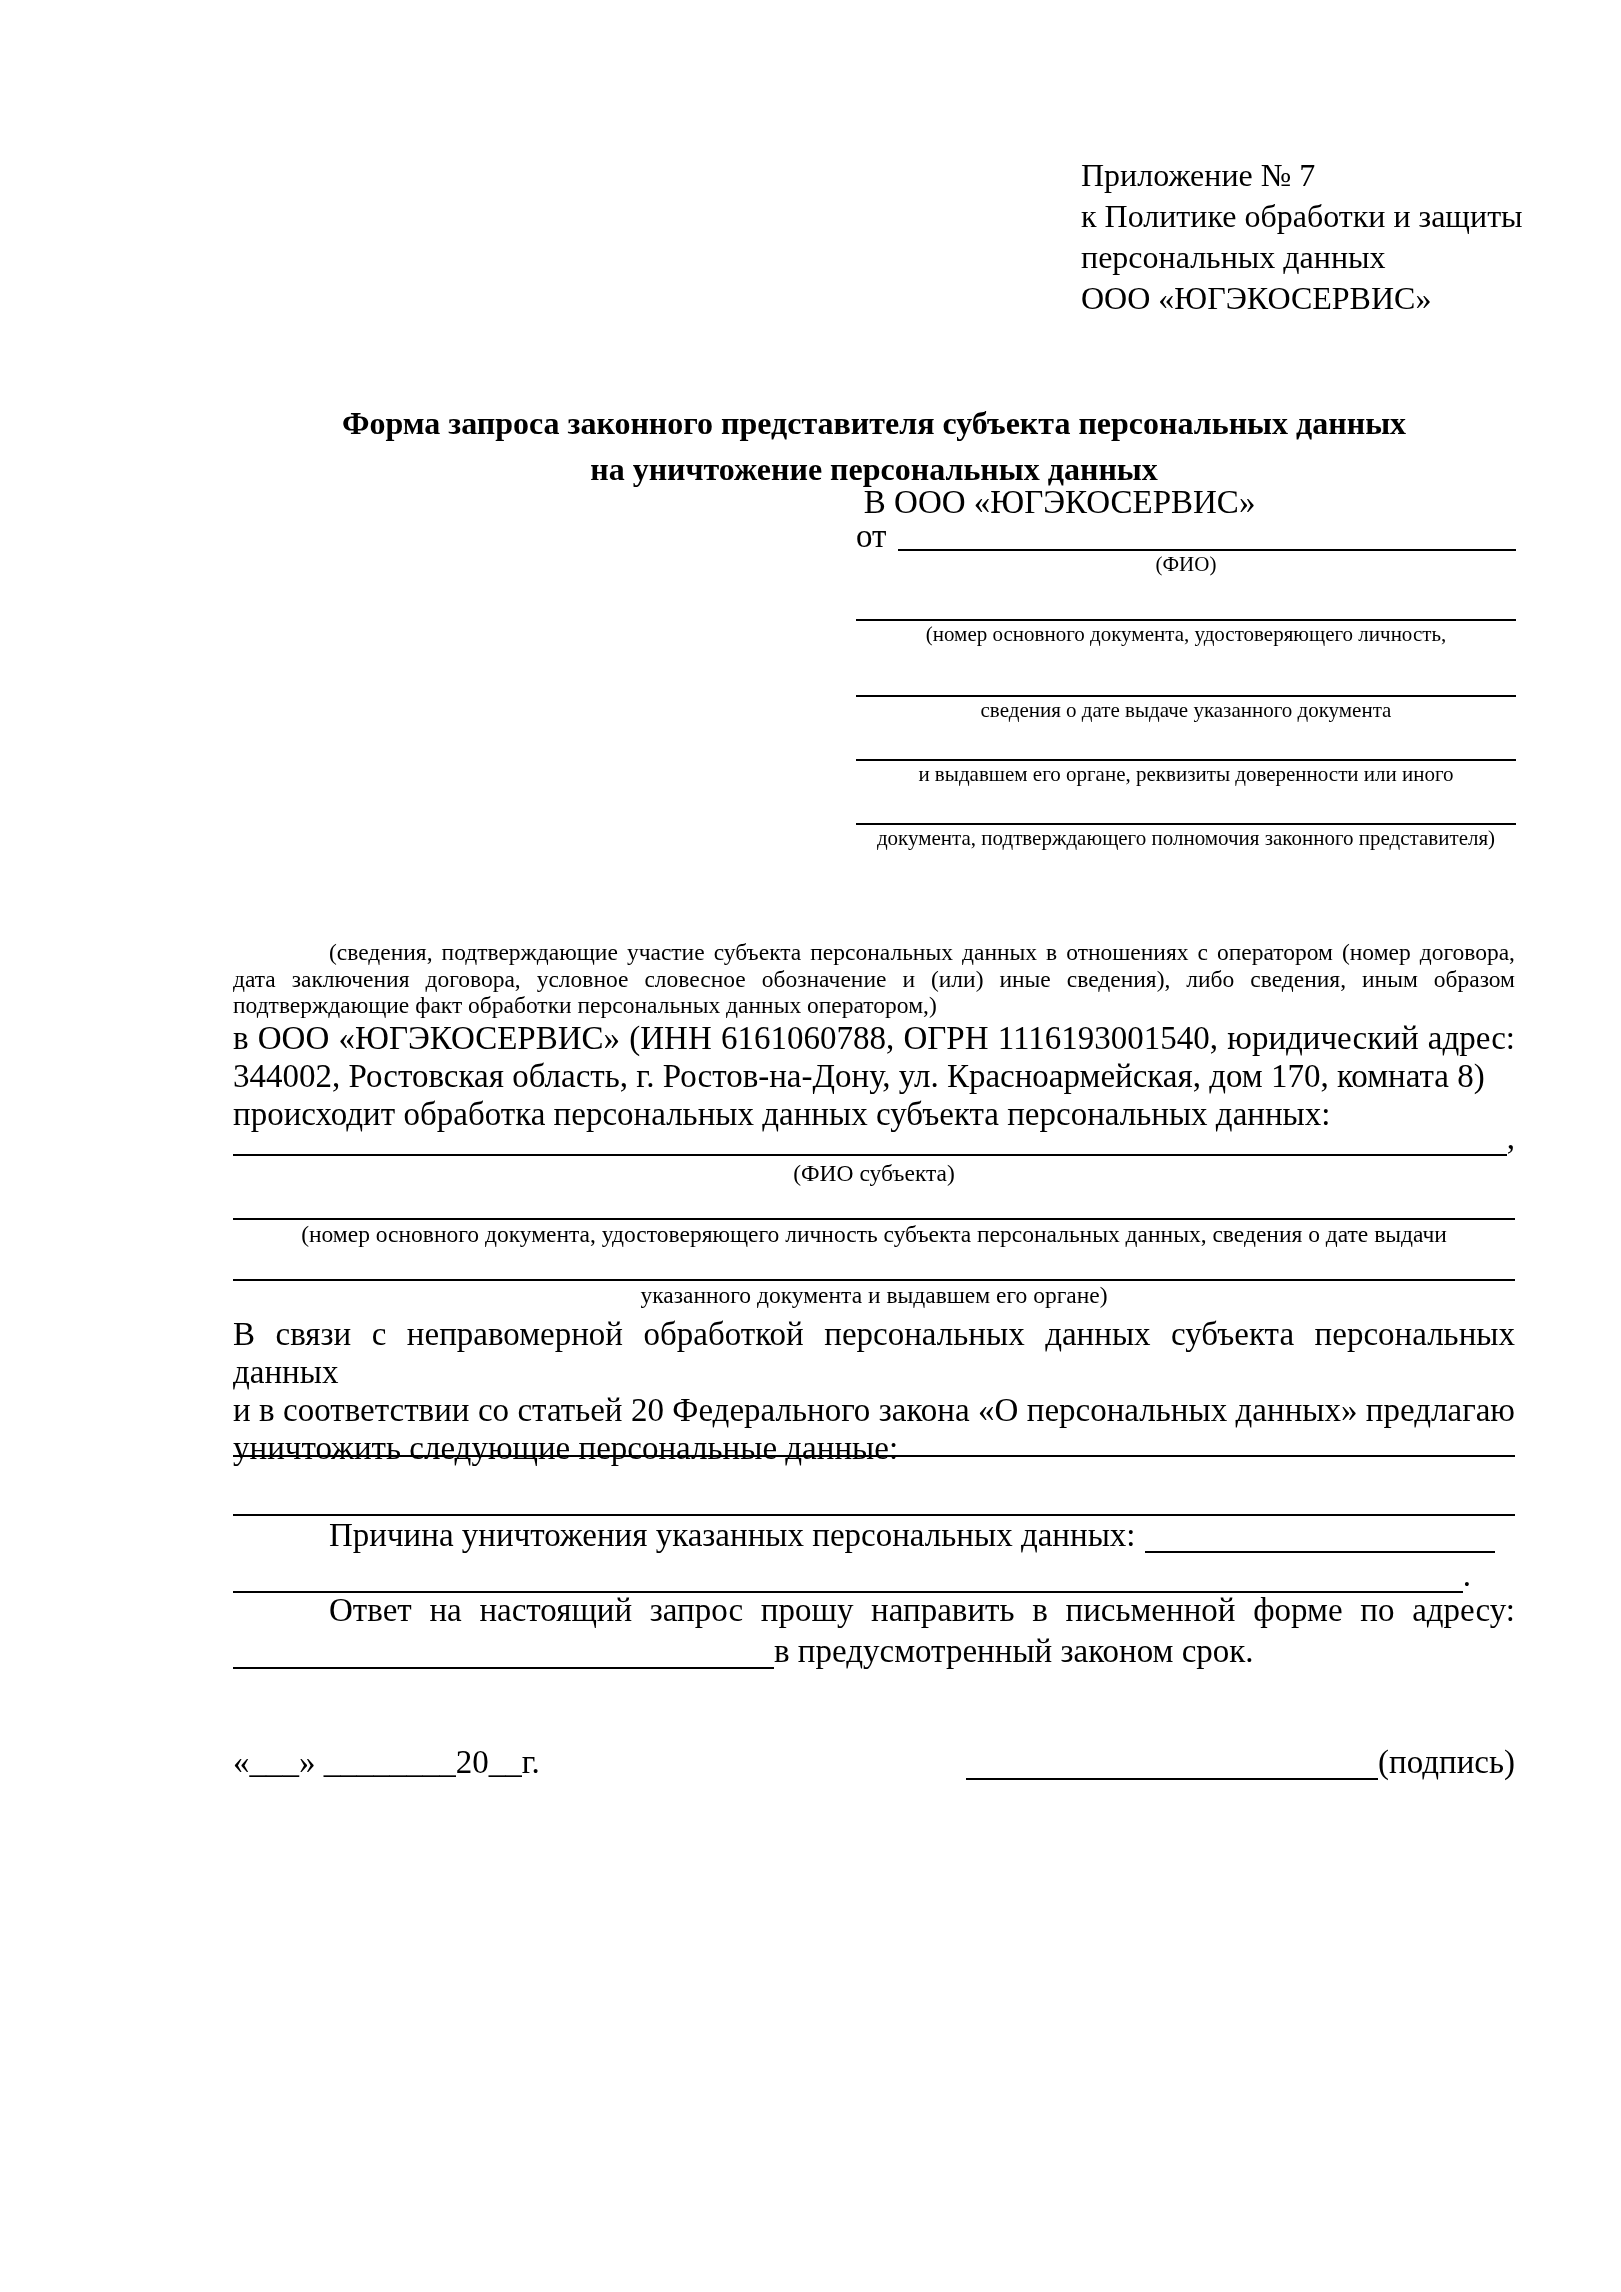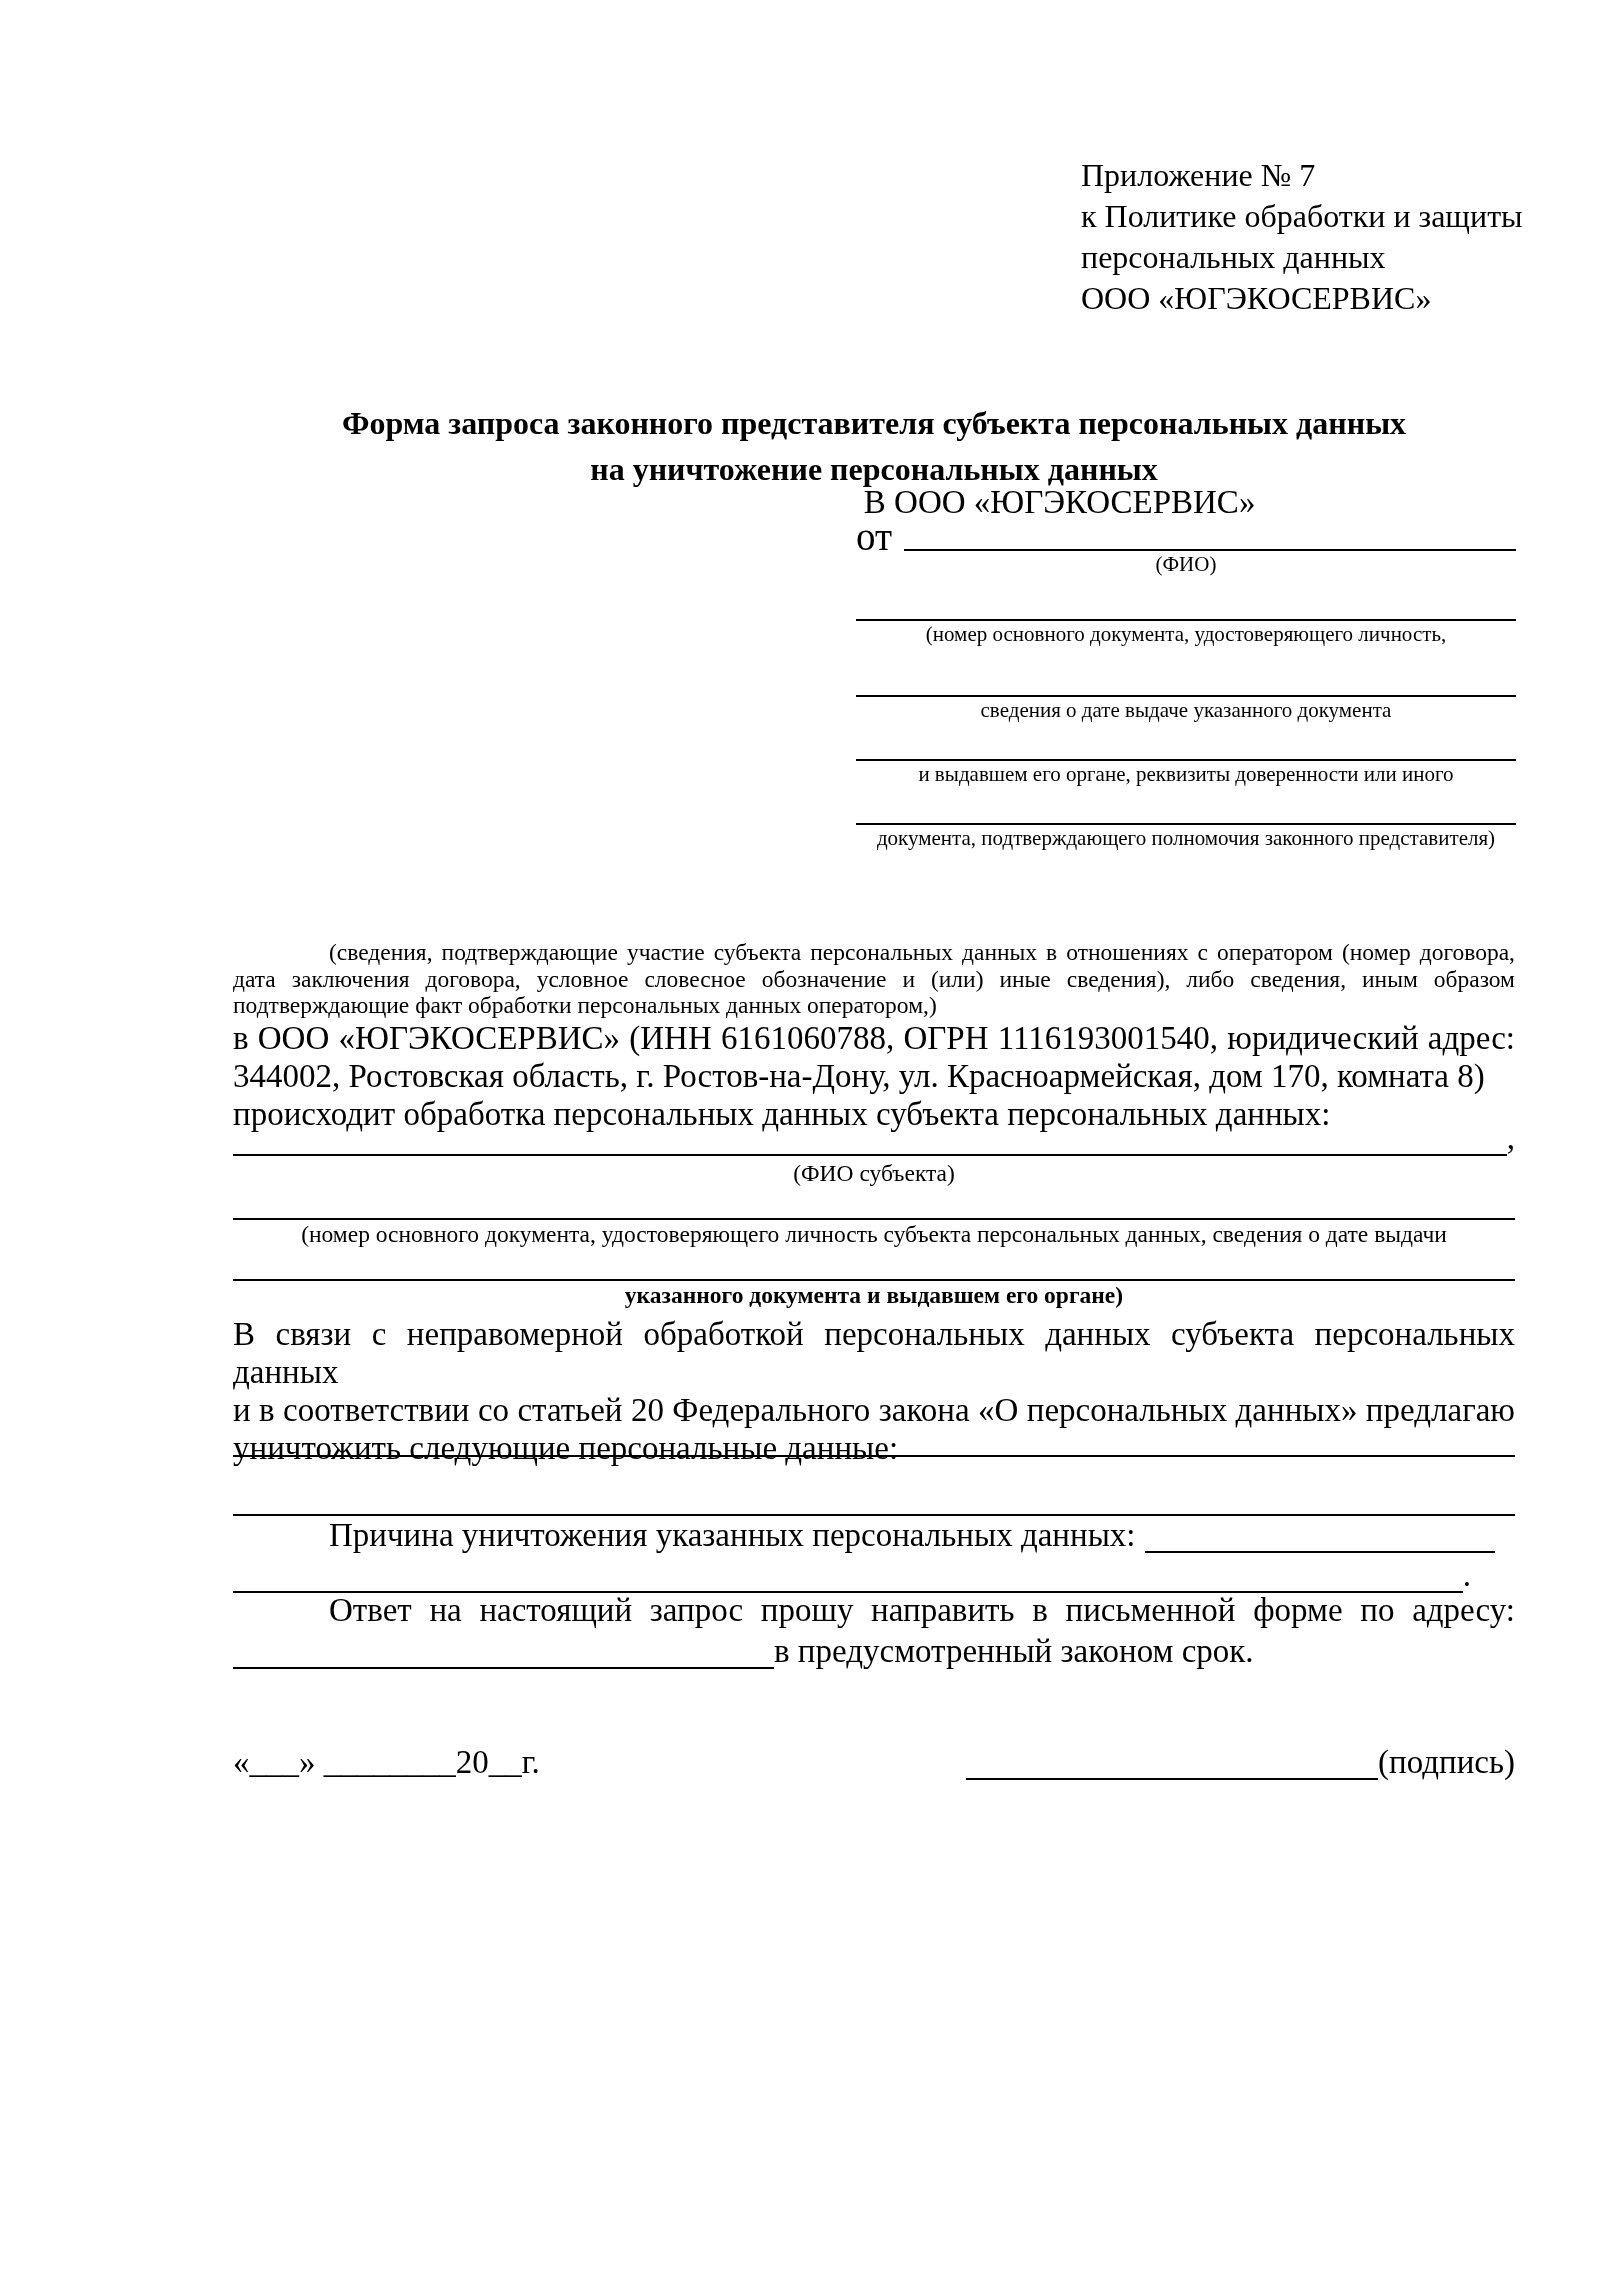--- a/index.html
+++ b/index.html
@@ -12,38 +12,38 @@
   .fill{flex:1;border-bottom:2.9px solid #000;height:9.8px;}
   .uline{border-bottom:2.9px solid #000;}
   .cap{font-size:21px;line-height:27.4px;text-align:center;}
   .cap24{font-size:23.5px;line-height:27.4px;text-align:center;}
 
   #appendix{left:1081px;top:155px;font-size:32px;line-height:41px;}
   #title{left:233px;top:400px;width:1282px;text-align:center;font-weight:700;font-size:32px;line-height:46px;}
 
   #addr{left:856px;top:485px;width:660px;}
   #addr .org{font-size:33px;line-height:35px;height:35px;padding-left:7.8px;white-space:nowrap;}
-  #addr .from-row{display:flex;align-items:flex-end;height:31px;font-size:39px;line-height:29px;text-align:center;}
+  #addr .from-row{display:flex;align-items:flex-end;height:31px;font-size:33px;line-height:29px;text-align:center;}
   #addr .from-row .fill{margin-left:11.8px;}
   #addr .fio-cap{height:27.4px;}
   .blank1{height:41px;}.blank2{height:46px;}.blank3{height:35px;}.blank4{height:34px;}
 
   #accord-row{left:233px;top:898px;width:1282px;}
   #accord-row .lead{margin-left:96px;white-space:nowrap;}
   #accord-row .fill{margin-left:11.8px;}
   #accord-cap{left:233px;top:939px;width:1282px;font-size:23.5px;line-height:26.5px;
               text-indent:96px;text-align:justify;}
 
   #op-par{left:233px;top:1019px;width:1282px;}
   #subject-line{left:233px;top:1117px;width:1282px;}
   #subject-fio-cap{left:233px;top:1160px;width:1282px;}
   #subject-blank1{left:233px;top:1187px;width:1282px;height:31px;}
   #subject-cap1{left:233px;top:1221px;width:1282px;}
   #subject-blank2{left:233px;top:1249px;width:1282px;height:30px;}
-  #subject-cap2{left:233px;top:1282px;width:1282px;font-weight:bold;}
+  #subject-cap2{left:233px;top:1282px;width:1282px;}
 
   #req-par{left:233px;top:1315px;width:1282px;}
   #req-blank1{left:233px;top:1418px;width:1282px;height:37px;}
   #req-blank2{left:233px;top:1477px;width:1282px;height:37px;}
 
   #reason-row{left:233px;top:1514px;width:1282px;}
   #reason-row .lead{margin-left:96px;white-space:nowrap;}
   #reason-row .fill{margin-left:9.8px;margin-right:19.6px;}
   #reason-row2{left:233px;top:1554px;width:1282px;padding-right:44px;box-sizing:border-box;}
   #reply-l1{left:233px;top:1591px;width:1282px;text-indent:96px;}

